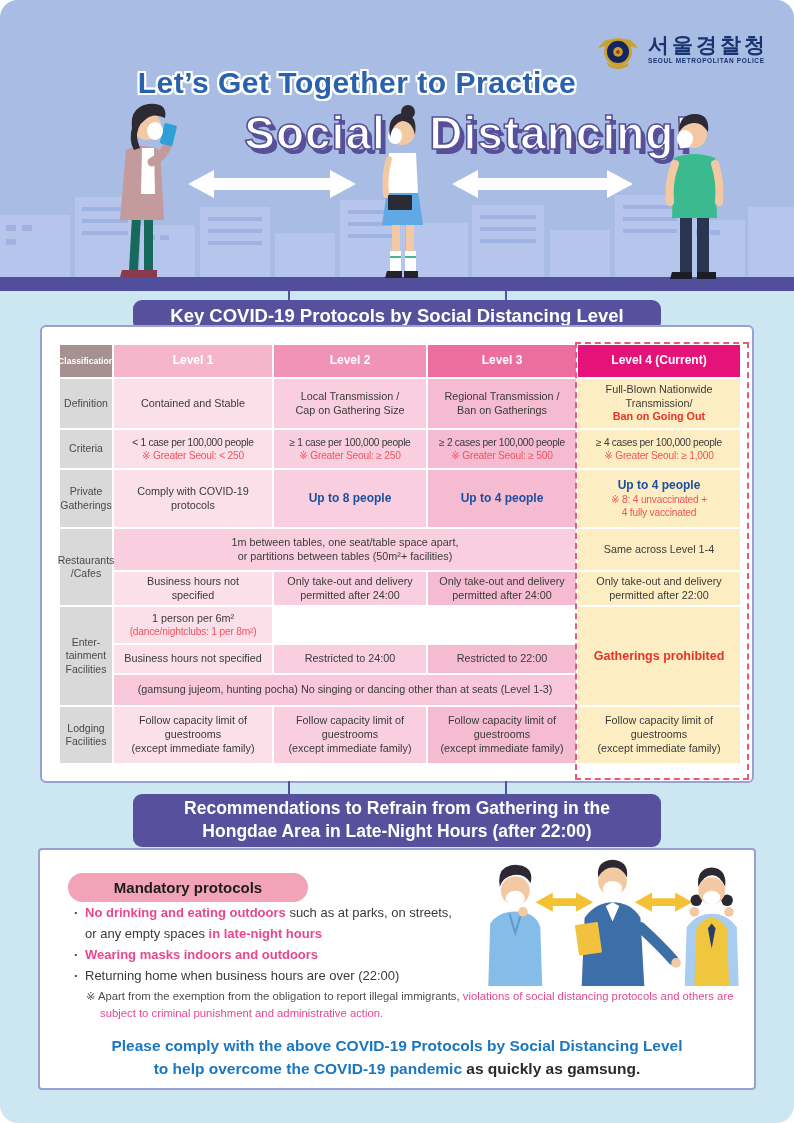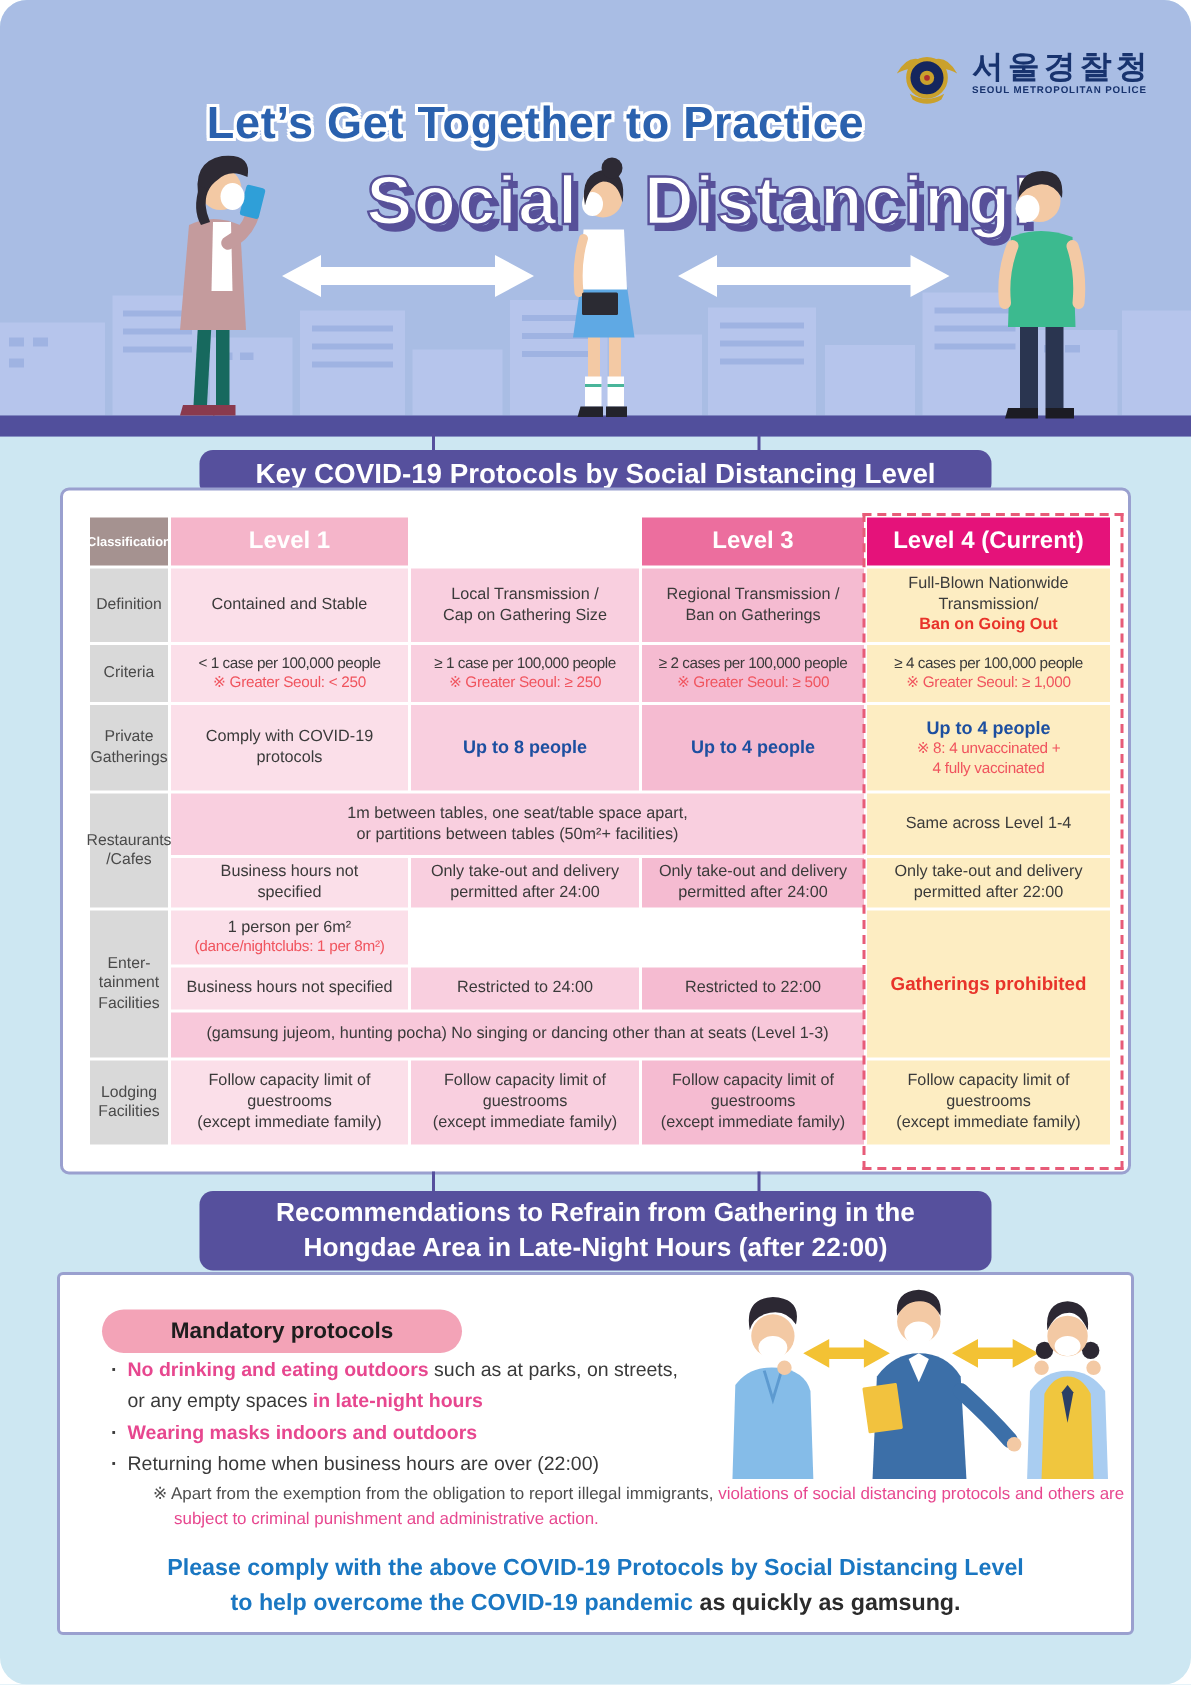--- a/index.html
+++ b/index.html
@@ -34,21 +34,21 @@
   .card1{left:40px;top:325px;width:714px;height:458px;border-radius:6px;}
   .card2{left:38px;top:848px;width:718px;height:242px;border-radius:4px;}
   .ptable{position:absolute;left:18px;top:18px;display:grid;
       grid-template-columns:52px 158px 152px 148px 162px;
       grid-template-rows:32px 49px 38px 57px 41px 33px 36px 28px 30px 56px;
       gap:2px;}
   .cell{display:flex;flex-direction:column;align-items:center;justify-content:center;
       text-align:center;white-space:pre-line;font-size:10.8px;line-height:1.28;color:#3a3a3a;
       padding:1px 3px;box-sizing:border-box;}
   .cell span{display:block;white-space:pre-line;}
-  .hcell{font-weight:bold;color:#fff;font-size:16px;}
+  .hcell{font-weight:bold;color:#fff;font-size:12px;}
   .h-class{background:#a59290;font-size:8.6px;font-weight:bold;}
   .h1{background:#f5b5ca}.h2{background:#f093b6}.h3{background:#ec6e9e}.h4{background:#e5127a}
   .lab{background:#d9d9d9;color:#4a4a4a;font-size:10.5px;}
   .c1{background:#fbdfe9}.c2{background:#f9cfdf}.c3{background:#f5bbd1}.c4{background:#fdedc2}
   .cmd{background:#f4abc8}.cm3{background:#f8c8da}
   .crit{font-size:10.2px;letter-spacing:-0.3px;}
   .red{color:#e8332a;font-weight:bold;}
   .rednote{color:#f0545e;font-size:10.2px;letter-spacing:-0.2px;}
   .blue{color:#1d4fa0;font-weight:bold;font-size:12px;}
   .bigred{color:#e8332a;font-weight:bold;font-size:12.5px;}
@@ -56,21 +56,21 @@
       border:2px dashed #e75b78;pointer-events:none;}
   
   .pill{position:absolute;left:28px;top:23px;width:240px;height:29px;background:#f3a3b7;
       border-radius:15px;display:flex;align-items:center;justify-content:center;
       font-size:15px;font-weight:bold;color:#1d1d1d;}
   .bullets{position:absolute;left:34px;top:52px;width:430px;font-size:13px;color:#3a3a3a;line-height:21px;}
   .bullet{display:flex;}
   .bdot{width:11px;font-weight:bold;flex:none;}
   .pink{color:#e7478f;font-weight:bold;}
   .note{position:absolute;left:46px;top:138px;width:662px;font-size:11.3px;line-height:17px;
-      color:#4e4e4e;padding-left:14px;text-indent:-14px;margin-left:16px;}
+      color:#4e4e4e;padding-left:14px;text-indent:-14px;}
   .note .pinknote{color:#e7478f;font-weight:normal;}
   .fmsg{position:absolute;left:0;top:184px;width:714px;text-align:center;
       font-size:15.5px;font-weight:bold;color:#1a77c2;line-height:23px;}
   .fmsg .tail{color:#2b2b2b;font-weight:bold;}
   .illu2{position:absolute;left:437px;top:6px;}
 </style>
 </head>
 <body>
 
 <div class="page">
@@ -193,20 +193,21 @@
 
   <div class="conn" style="left:288px;top:289px;height:13px;"></div>
   <div class="conn" style="left:505px;top:289px;height:13px;"></div>
   <div class="pheader ph1">Key COVID-19 Protocols by Social Distancing Level</div>
 
   <div class="card card1">
     <div class="ptable">
 
       <div class="cell hcell h-class" style="grid-area:1/1/2/2">Classification</div>
       <div class="cell hcell h1" style="grid-area:1/2/2/3">Level 1</div>
+      <div class="cell hcell h2" style="grid-area:1/3/2/4">Level 2</div>
       <div class="cell hcell h3" style="grid-area:1/4/2/5">Level 3</div>
       <div class="cell hcell h4" style="grid-area:1/5/2/6">Level 4 (Current)</div>
 
       <div class="cell lab" style="grid-area:2/1/3/2">Definition</div>
       <div class="cell c1" style="grid-area:2/2/3/3">Contained and Stable</div>
       <div class="cell c2" style="grid-area:2/3/3/4">Local Transmission /
 Cap on Gathering Size</div>
       <div class="cell c3" style="grid-area:2/4/3/5">Regional Transmission /
 Ban on Gatherings</div>
       <div class="cell c4" style="grid-area:2/5/3/6">

